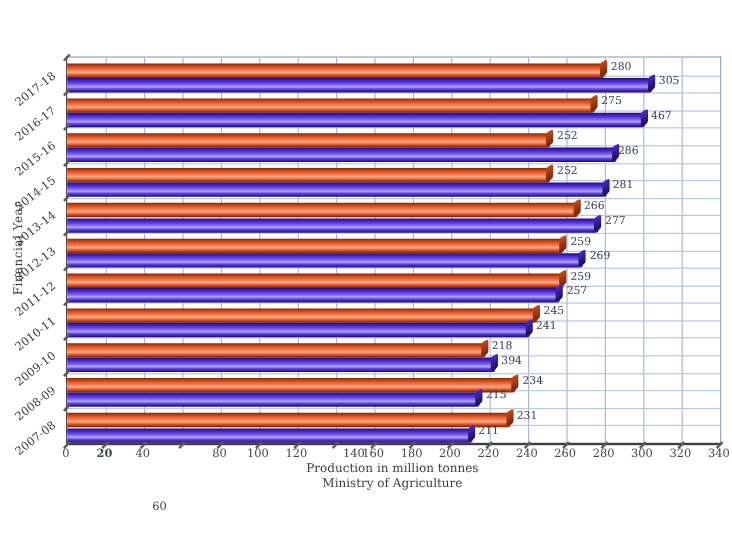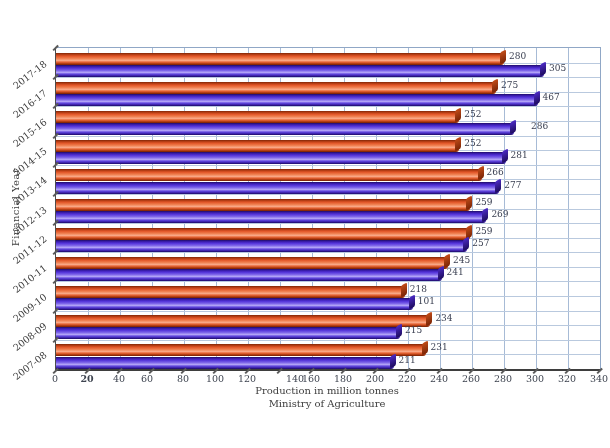--- a/index.html
+++ b/index.html
@@ -104,21 +104,21 @@
       </div>
       <div class="value-label" style="left: 486.6px; top: 43.9818px;">467</div>
       <div class="axis-slash" style="left: -4px; top: 28.1818px;"></div>
       <div class="bar bar-0" style="top: 62.9636px; width: 403.2px;">
         <div class="cap cap-0"></div>
       </div>
       <div class="value-label" style="left: 408.2px; top: 60.9636px;">252</div>
       <div class="bar bar-1" style="top: 75.1636px; width: 457.6px;">
         <div class="cap cap-1"></div>
       </div>
-      <div class="value-label" style="left: 475px; top: 73.1636px; text-align: right;">286</div>
+      <div class="value-label" style="left: 459px; top: 73.1636px; text-align: right;">286</div>
       <div class="axis-slash" style="left: -4px; top: 57.3636px;"></div>
       <div class="bar bar-0" style="top: 92.1455px; width: 403.2px;">
         <div class="cap cap-0"></div>
       </div>
       <div class="value-label" style="left: 408.2px; top: 90.1455px;">252</div>
       <div class="bar bar-1" style="top: 104.345px; width: 449.6px;">
         <div class="cap cap-1"></div>
       </div>
       <div class="value-label" style="left: 454.6px; top: 102.345px;">281</div>
       <div class="axis-slash" style="left: -4px; top: 86.5455px;"></div>
@@ -158,21 +158,21 @@
       </div>
       <div class="value-label" style="left: 390.6px; top: 219.073px;">241</div>
       <div class="axis-slash" style="left: -4px; top: 203.273px;"></div>
       <div class="bar bar-0" style="top: 238.055px; width: 348.8px;">
         <div class="cap cap-0"></div>
       </div>
       <div class="value-label" style="left: 353.8px; top: 236.055px;">218</div>
       <div class="bar bar-1" style="top: 250.255px; width: 356.8px;">
         <div class="cap cap-1"></div>
       </div>
-      <div class="value-label" style="left: 361.8px; top: 248.255px;">101</div>
+      <div class="value-label" style="left: 361.8px; top: 248.255px;">394</div>
       <div class="axis-slash" style="left: -4px; top: 232.455px;"></div>
       <div class="bar bar-0" style="top: 267.236px; width: 374.4px;">
         <div class="cap cap-0"></div>
       </div>
       <div class="value-label" style="left: 379.4px; top: 265.236px;">234</div>
       <div class="bar bar-1" style="top: 279.436px; width: 344px;">
         <div class="cap cap-1"></div>
       </div>
       <div class="value-label" style="left: 349px; top: 277.436px;">215</div>
       <div class="axis-slash" style="left: -4px; top: 261.636px;"></div>
@@ -200,21 +200,21 @@
       <div class="yl" style="top: 301.409px;">2007-08</div>
     </div>
   <div class="xaxis">
       <div class="tick-slash" style="left: -3px; top: 1.5px;"></div>
       <div class="xtick-label" style="left: -18px;">0</div>
       <div class="tick-slash" style="left: 29px; top: 1.5px;"></div>
       <div class="xtick-label" style="left: 14px; font-weight: bold;">20</div>
       <div class="tick-slash" style="left: 61px; top: 1.5px;"></div>
       <div class="xtick-label" style="left: 46px;">40</div>
       <div class="tick-slash" style="left: 93px; top: 1.5px;"></div>
-      <div class="xtick-label" style="left: 74px;">60</div>
+      <div class="xtick-label" style="left: 60px; margin-top: 44px;">60</div>
       <div class="tick-slash" style="left: 125px; top: 1.5px;"></div>
       <div class="xtick-label" style="left: 110px;">80</div>
       <div class="tick-slash" style="left: 157px; top: 1.5px;"></div>
       <div class="xtick-label" style="left: 142px;">100</div>
       <div class="tick-slash" style="left: 189px; top: 1.5px;"></div>
       <div class="xtick-label" style="left: 174px;">120</div>
       <div class="tick-slash" style="left: 221px; top: 1.5px;"></div>
       <div class="xtick-label" style="left: 222px;">140</div>
       <div class="tick-slash" style="left: 253px; top: 1.5px;"></div>
       <div class="xtick-label" style="left: 238px;">160</div>

